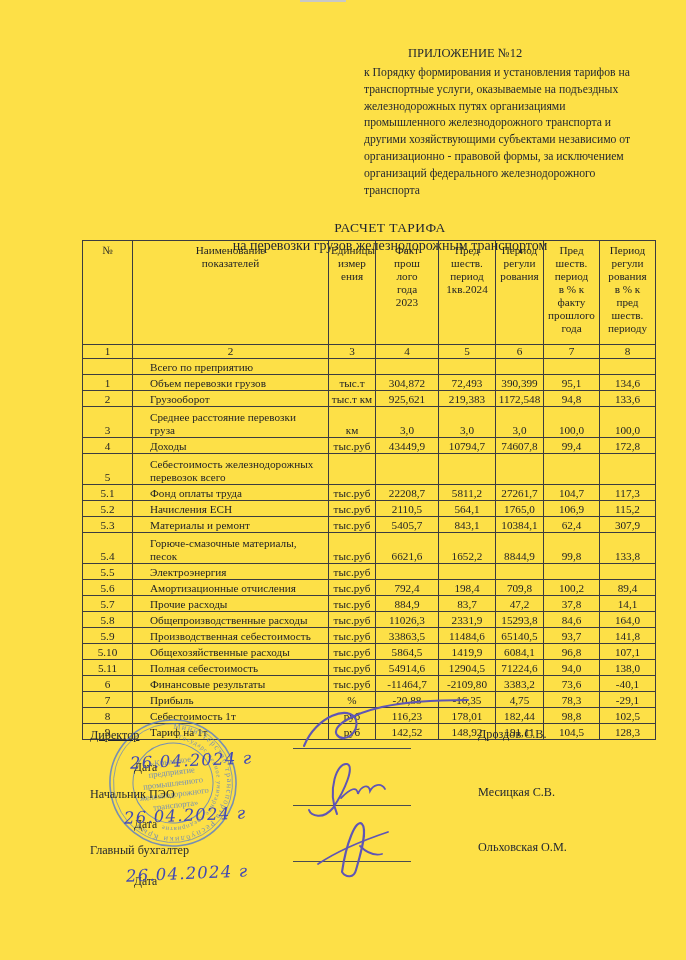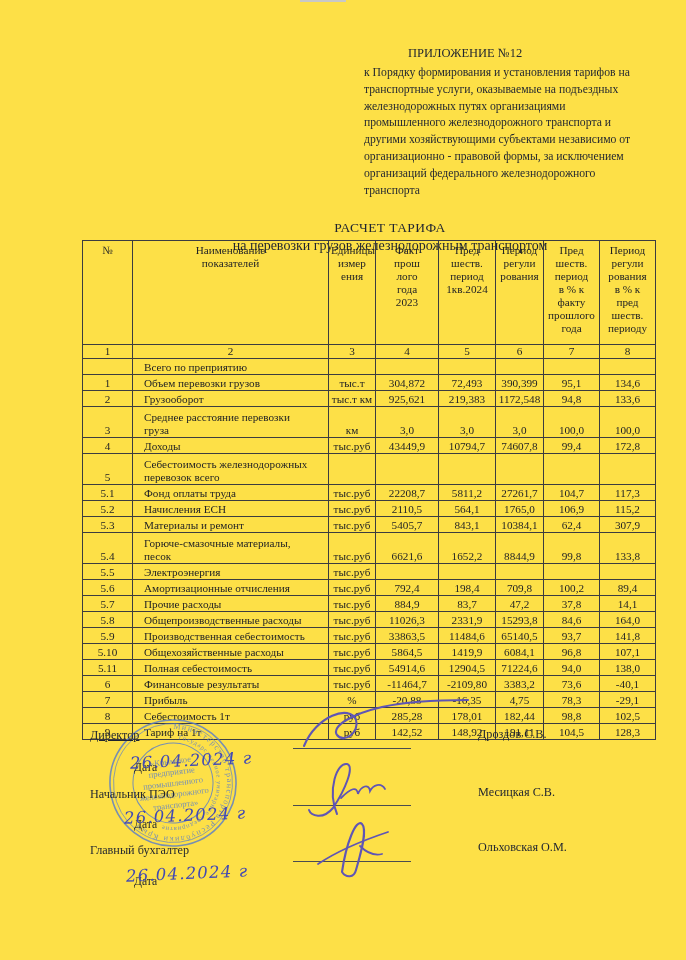--- a/index.html
+++ b/index.html
@@ -32,21 +32,21 @@
     overflow:hidden;
   }
   tr.head-row td{
     height:100px; vertical-align:top; text-align:center;
     white-space:pre-line; padding-top:3px; font-size:11.2px;
   }
   tr.index-row td{height:13px; text-align:center; vertical-align:middle;}
   tr.data-row td{height:15px;}
   tr.data-row.tall td{height:30px;}
   td.nc{text-align:center;}
-  td.namec{text-align:left; white-space:pre-line; padding-left:11px;}
+  td.namec{text-align:left; white-space:pre-line; padding-left:17px;}
   td.uc{text-align:center;}
   td.vc{text-align:center;}
 
   
   .sig-label{position:absolute; font-size:12.2px; z-index:3;}
   .sig-name{position:absolute; font-size:12.2px; z-index:3;}
   .sig-line{position:absolute; width:118px; height:1px; background:#4a4c50; z-index:2;}
   .date-label{position:absolute; font-size:11.6px; z-index:3;margin-left:31px;}
   .date-value{
     position:absolute; z-index:4;
@@ -331,21 +331,21 @@
             <td class="vc">-20,88</td>
             <td class="vc">-16,35</td>
             <td class="vc">4,75</td>
             <td class="vc">78,3</td>
             <td class="vc">-29,1</td>
           </tr>
           <tr class="data-row">
             <td class="nc">8</td>
             <td class="namec">Себестоимость  1т</td>
             <td class="uc">руб</td>
-            <td class="vc">285,28</td>
+            <td class="vc">116,23</td>
             <td class="vc">178,01</td>
             <td class="vc">182,44</td>
             <td class="vc">98,8</td>
             <td class="vc">102,5</td>
           </tr>
           <tr class="data-row">
             <td class="nc">9</td>
             <td class="namec">Тариф на 1т</td>
             <td class="uc">руб</td>
             <td class="vc">142,52</td>

